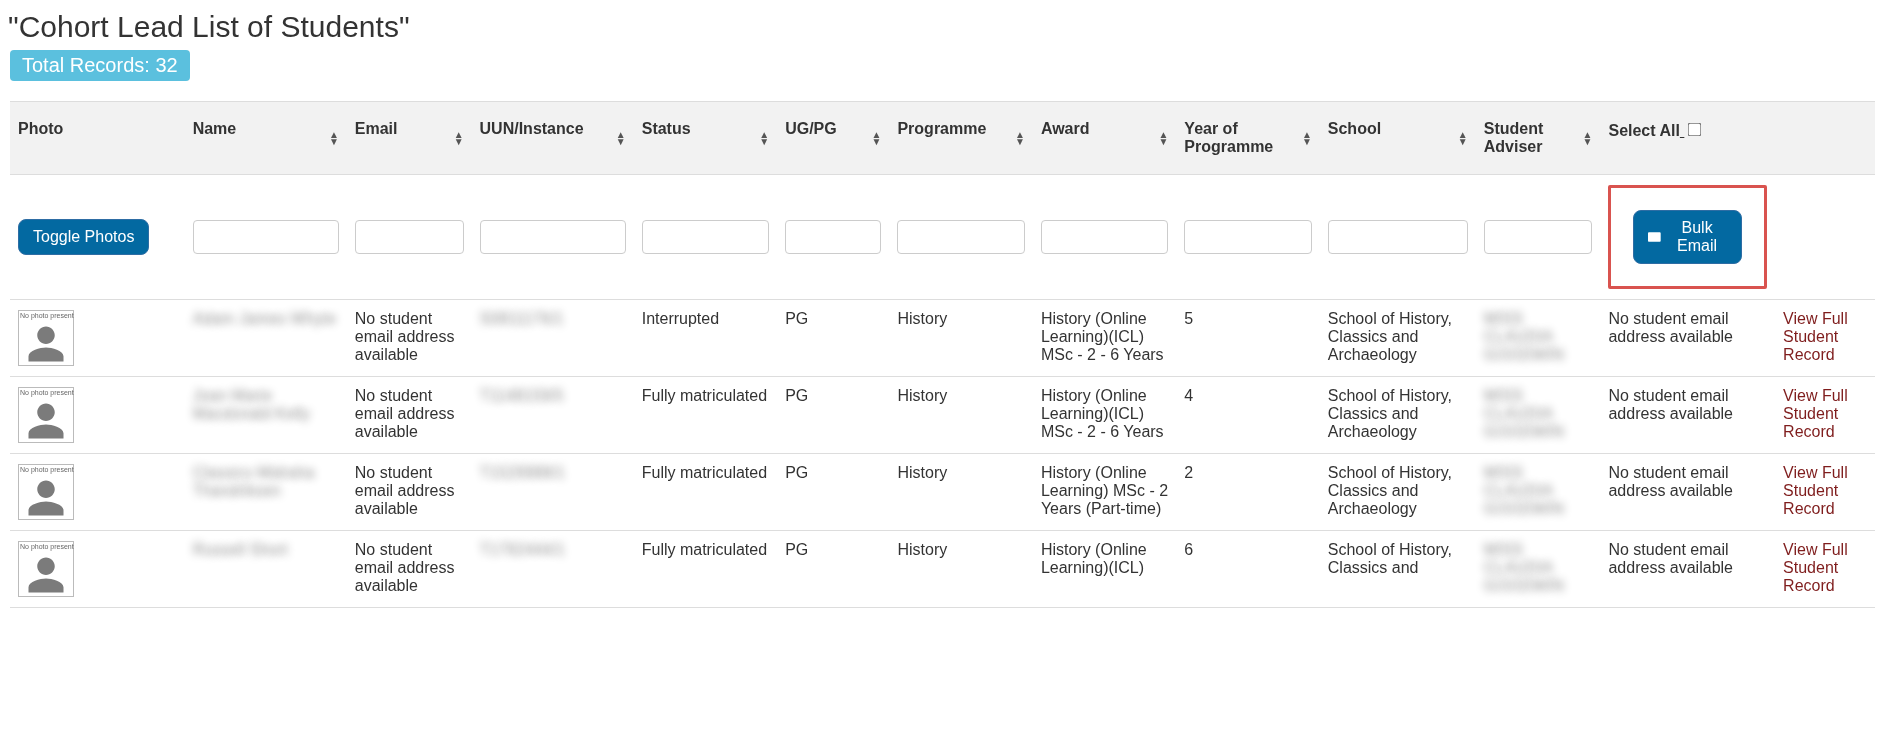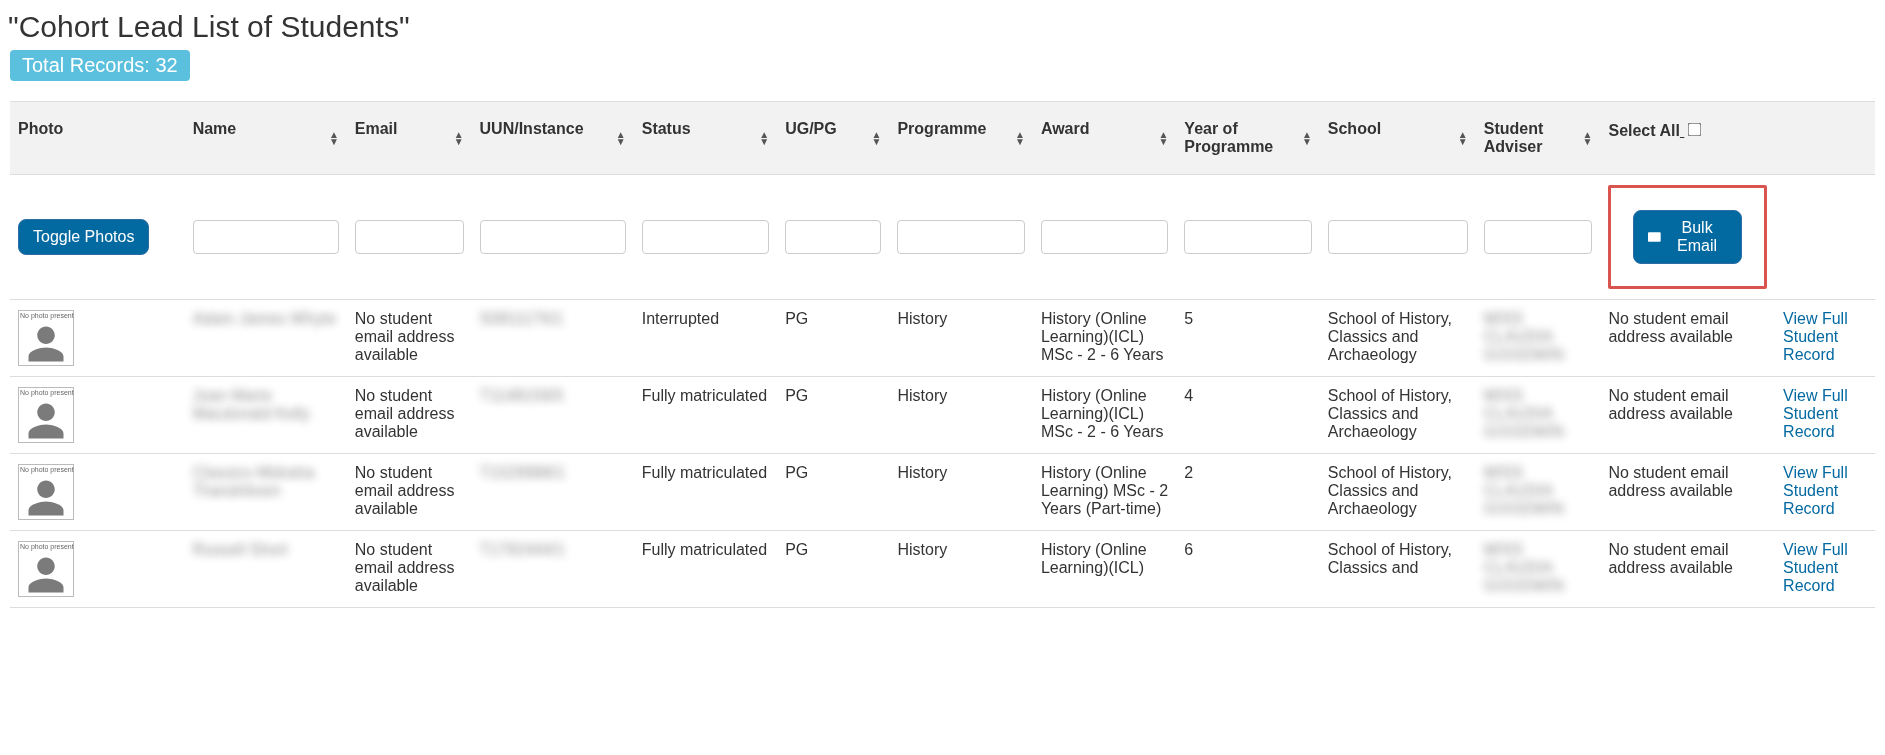--- a/index.html
+++ b/index.html
@@ -123,21 +123,21 @@
     width: 42px; height: 42px;
     fill: #7b7b7b;
   }
   .blur {
     color: transparent;
     text-shadow: 0 0 8px #888;
     user-select: none;
     margin-top: 36px;
   }
   a.link {
-    color: #0369a1;
+    color: #7f1d1d;
     text-decoration: none;
     cursor: pointer;
   }
   .col-photo   { width: 140px; }
   .col-name    { width: 130px; }
   .col-email   { width: 100px; }
   .col-uun     { width: 130px; }
   .col-status  { width: 115px; }
   .col-ugpg    { width: 90px;  }
   .col-prog    { width: 115px; }

